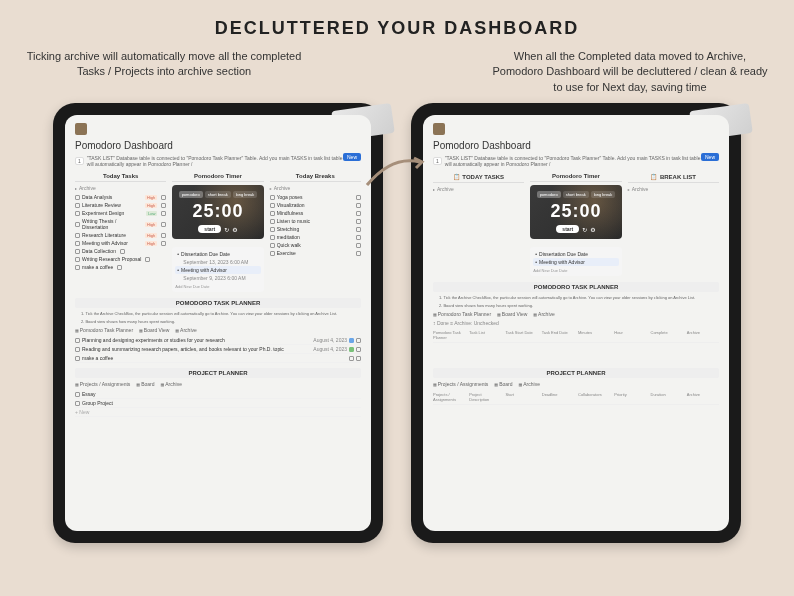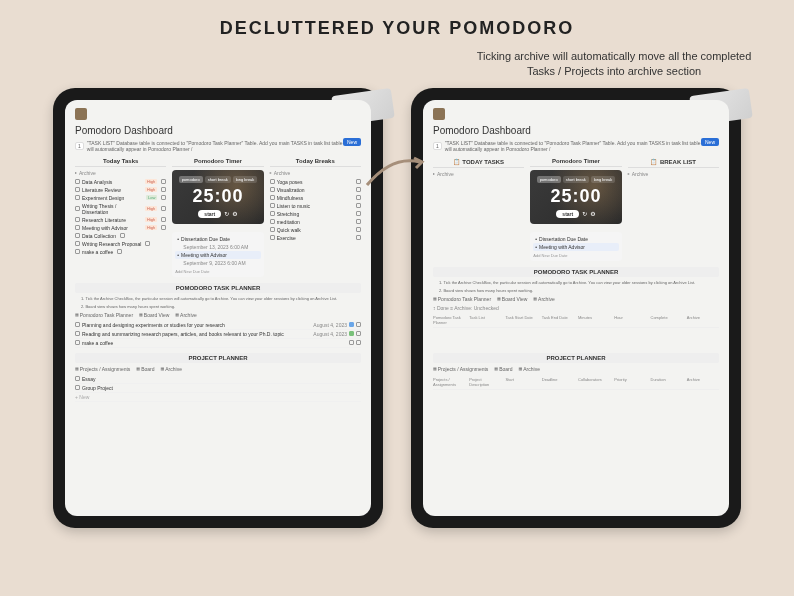--- a/index.html
+++ b/index.html
@@ -1,18 +1,18 @@
 <!DOCTYPE html>
 <html><head>
 <meta charset="utf-8">
 <style>
 *{margin:0;padding:0;box-sizing:border-box}
 body{font-family:-apple-system,BlinkMacSystemFont,"Segoe UI",sans-serif;background:#e9ddd1;width:794px;height:596px;overflow:hidden;position:relative}
 .hero-title{font-family:Arial,Helvetica,sans-serif;text-align:center;font-size:18px;font-weight:700;letter-spacing:2px;color:#222;padding:18px 0 10px}
-.captions{display:flex;justify-content:flex-end;padding:0 40px;margin-bottom:8px}
+.captions{display:flex;justify-content:space-between;padding:0 24px;margin-bottom:8px}
 .caption{font-size:11px;color:#333;text-align:center;line-height:1.4;max-width:280px}
 .tablets{display:flex;justify-content:center;gap:28px;padding:0 20px}
 .tablet{width:330px;height:440px;background:#1a1a1a;border-radius:22px;padding:12px;position:relative;box-shadow:0 4px 12px rgba(0,0,0,.2)}
 .screen{width:100%;height:100%;background:#f3f3f1;border-radius:12px;overflow:hidden;position:relative}
 .keyboard{position:absolute;top:4px;right:-10px;width:60px;height:30px;background:linear-gradient(135deg,#e8e8e8,#d0d0d0);border-radius:4px;z-index:0;transform:rotate(-8deg)}
 .dashboard{padding:8px 10px;font-size:6px;color:#333}
 .page-icon{width:12px;height:12px;background:#8b7355;border-radius:2px;margin-bottom:4px;display:inline-block}
 .page-title{font-size:10px;font-weight:400;margin-bottom:4px}
 .info-bar{font-size:5px;color:#666;margin-bottom:6px;display:flex;align-items:center;gap:3px}
 .info-num{background:#fff;border:1px solid #ddd;border-radius:2px;padding:0 2px}
@@ -50,24 +50,25 @@
 .sq.green{background:#7ac17a;border-color:#7ac17a}
 .sq.blue{background:#6aa6e8;border-color:#6aa6e8}
 .table-header{display:flex;font-size:4px;color:#888;gap:4px;padding:2px 0;border-bottom:1px solid #eee}
 .th{flex:1}
 .arrow{position:absolute;top:150px;left:50%;transform:translateX(-50%);width:70px;height:40px;z-index:5}
 .arrow svg{width:100%;height:100%}
 </style>
 </head>
 <body>
 
-<div class="hero-title">DECLUTTERED YOUR POMODORO</div>
+<div class="hero-title">DECLUTTERED YOUR DASHBOARD</div>
 
 <div class="captions">
   <div class="caption">Ticking archive will automatically move all the completed Tasks / Projects into archive section</div>
+  <div class="caption">When all the Completed data moved to Archive, Pomodoro Dashboard will be decluttered / clean &amp; ready to use for Next day, saving time</div>
 </div>
 
 <div class="arrow">
   <svg viewBox="0 0 70 40">
       <path d="M5 35 Q 30 5 58 12" stroke="#a68f7a" stroke-width="3" fill="none"></path>
       <path d="M52 8 L60 12 L54 18" stroke="#a68f7a" stroke-width="3" fill="none"></path>
     </svg>
 </div>
 
 <div class="tablets">

